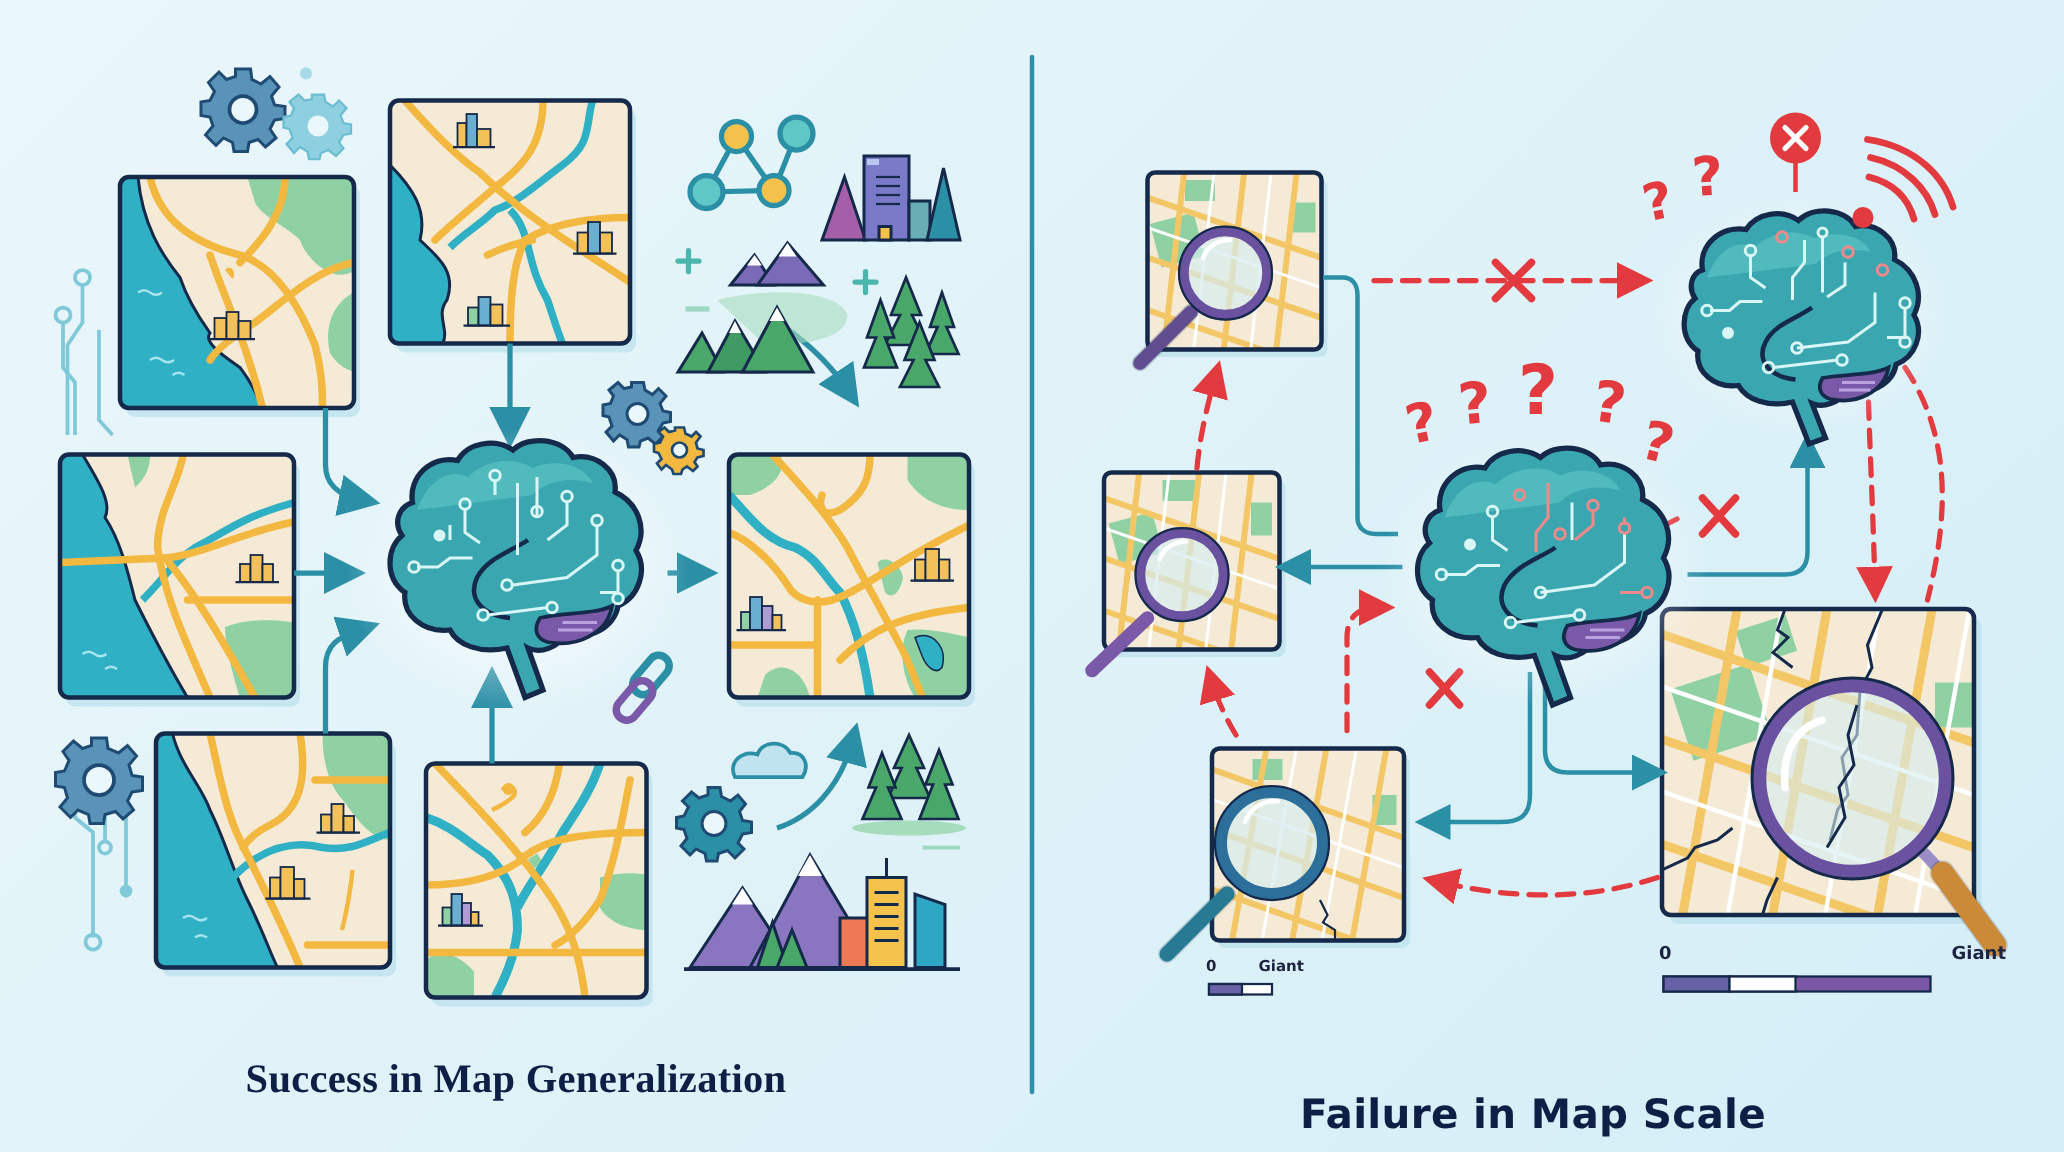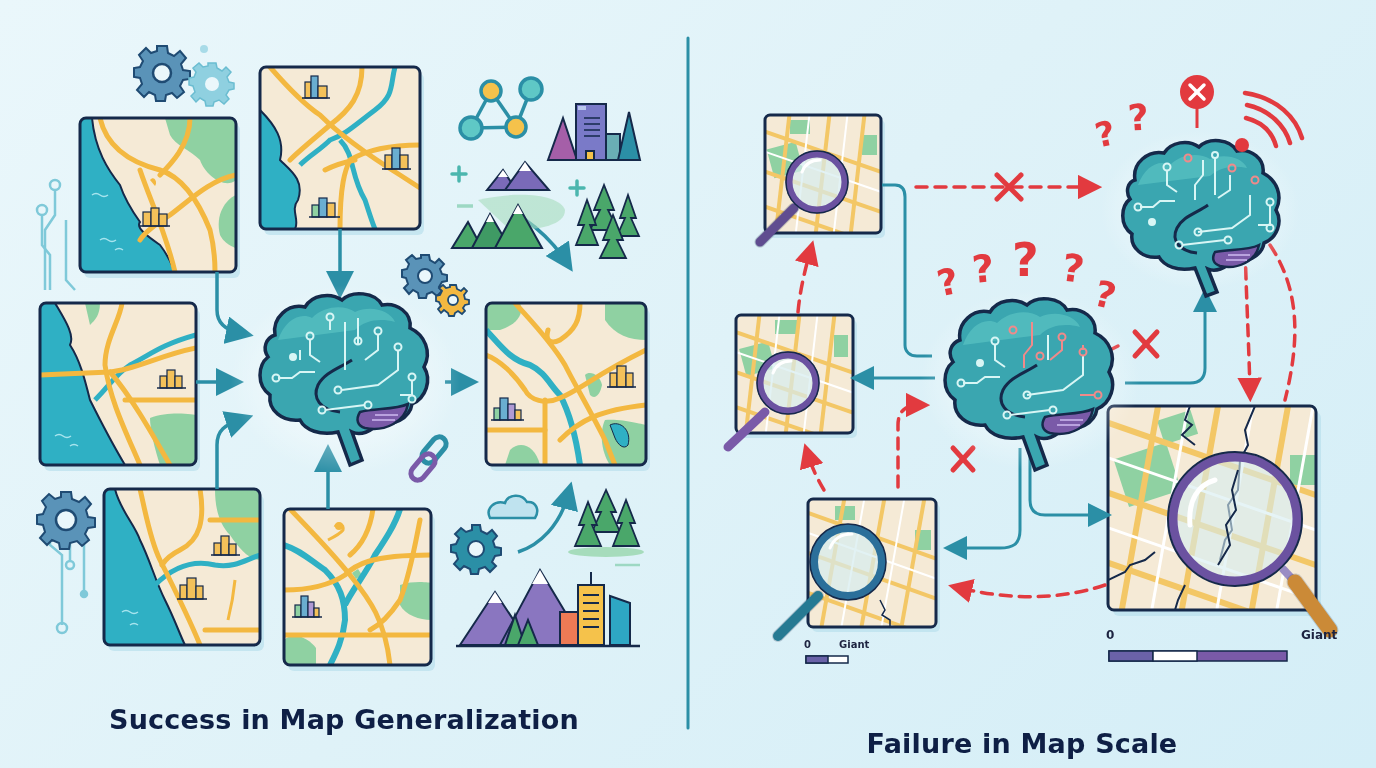--- a/index.html
+++ b/index.html
@@ -1,19 +1,19 @@
 <!DOCTYPE html>
 <html><head>
 <meta charset="utf-8">
 <style>
   html,body{margin:0;padding:0;}
   body{width:1376px;height:768px;overflow:hidden;background:linear-gradient(135deg,#eaf7fb 0%,#dff2f8 50%,#d4eef7 100%);font-family:"Liberation Sans",sans-serif;position:relative;}
   svg{position:absolute;left:0;top:0;}
   .caption{position:absolute;font-family:"DejaVu Sans",sans-serif;font-weight:bold;color:#0e1f45;font-size:27px;letter-spacing:0.2px;text-align:center;}
-  #cap-left{left:0;width:688px;top:704px;}
+  #cap-left{left:0;width:688px;top:704px;font-family:Liberation Serif, serif;}
   #cap-right{left:688px;width:668px;top:728px;}
   .scale-label{position:absolute;font-family:"DejaVu Sans",sans-serif;font-weight:bold;color:#1d2340;}
 </style>
 </head>
 <body>
 
 <svg width="1376" height="768" viewBox="0 0 1376 768" xmlns="http://www.w3.org/2000/svg">
   <defs>
     <radialGradient id="glow" cx="50%" cy="50%" r="50%">
       <stop offset="0%" stop-color="#ffffff" stop-opacity="0.9"></stop>

